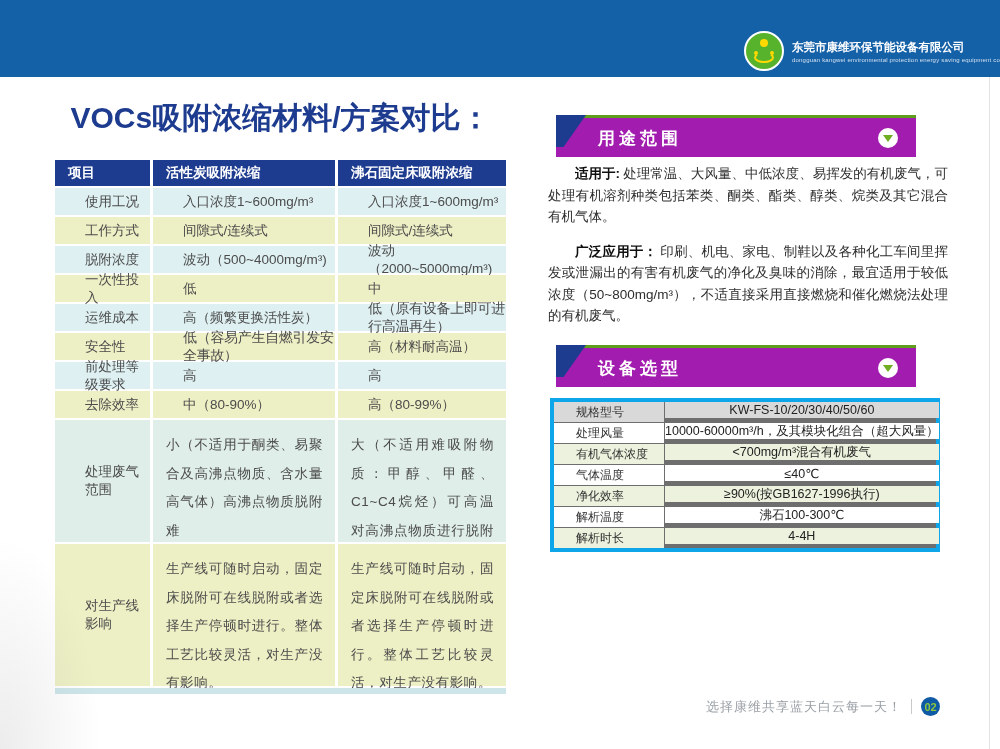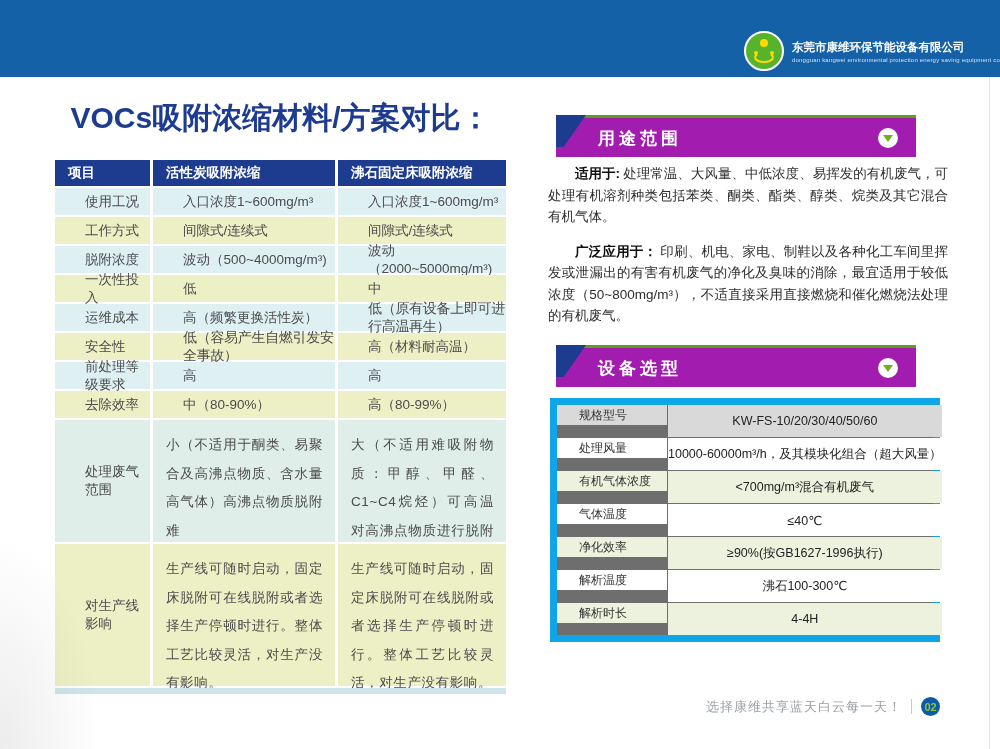--- a/index.html
+++ b/index.html
@@ -48,25 +48,25 @@
                width:20px; height:20px; background:#ffffff; border-radius:50%;
                display:flex; align-items:center; justify-content:center; }
   .circ .tri-down { width:0; height:0; border-left:5px solid transparent; border-right:5px solid transparent;
                     border-top:7px solid #6fae23; margin-top:1px; }
   .paras { position:absolute; left:548px; top:163px; width:400px; }
   .paras p { margin:0 0 13px 0; font-size:13.5px; line-height:21.5px; color:#2e2e2e;
              text-align:justify; text-indent:2em; }
   .paras b { color:#0f0f0f; margin-right:3px; }
 
   .spec { position:absolute; left:550px; top:398px; width:390px;
-          border:7px solid #0ea5e9; background:#6e6e6e;
+          border:4px solid #0ea5e9; background:#6e6e6e;
           display:grid; grid-template-columns:110px 1fr; gap:1px; }
   .sl { background:#ffffff; font-size:12px; color:#333333; padding-left:22px; height:20px;
         display:flex; align-items:center; white-space:nowrap; }
-  .sv { background:#ffffff; font-size:12.5px; color:#222222; height:32px;
+  .sv { background:#ffffff; font-size:12.5px; color:#222222; height:16px;
         display:flex; align-items:center; justify-content:center; white-space:nowrap; }
   .gray { background:#d9d9d9; }
   .alt  { background:#ecf2dd; }
 
   
   .footer { position:absolute; top:697px; right:60px; display:flex; align-items:center; gap:9px; }
   .slogan { color:#9aa0a6; font-size:13px; letter-spacing:1px; }
   .fdiv { width:1px; height:15px; background:#c9c9c9; }
   .pagenum { width:19px; height:19px; border-radius:50%; background:#0f5aa5; color:#8cc63c;
              font-size:11px; font-weight:bold; display:flex; align-items:center; justify-content:center; }

